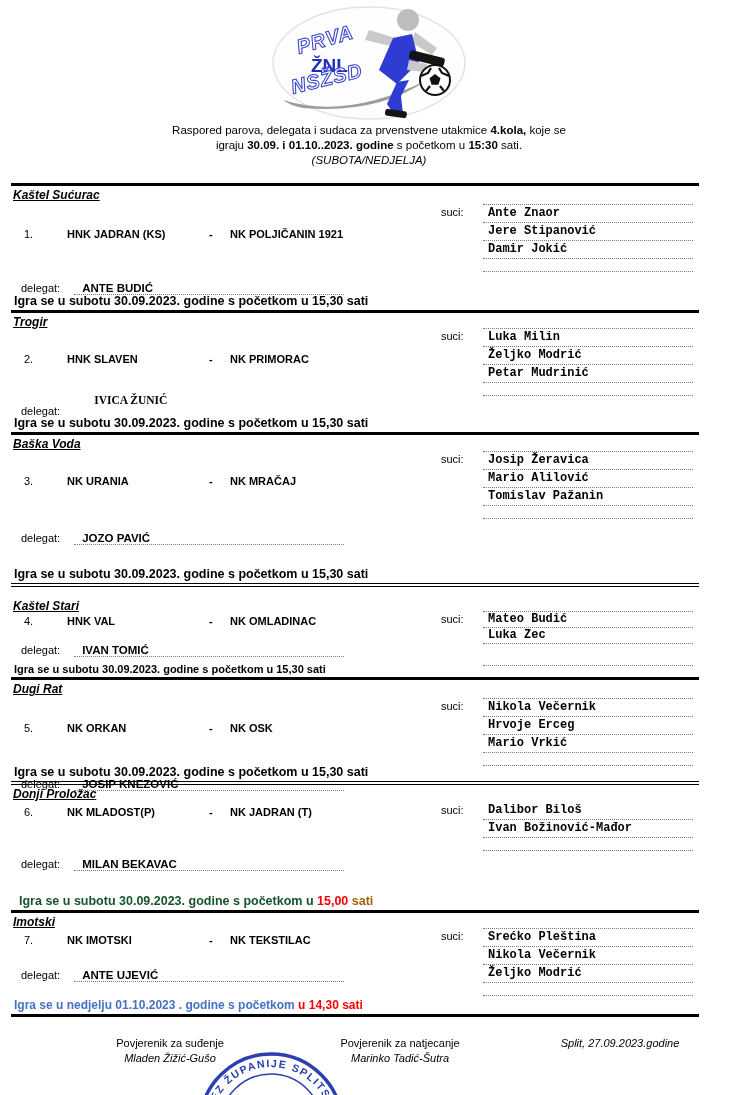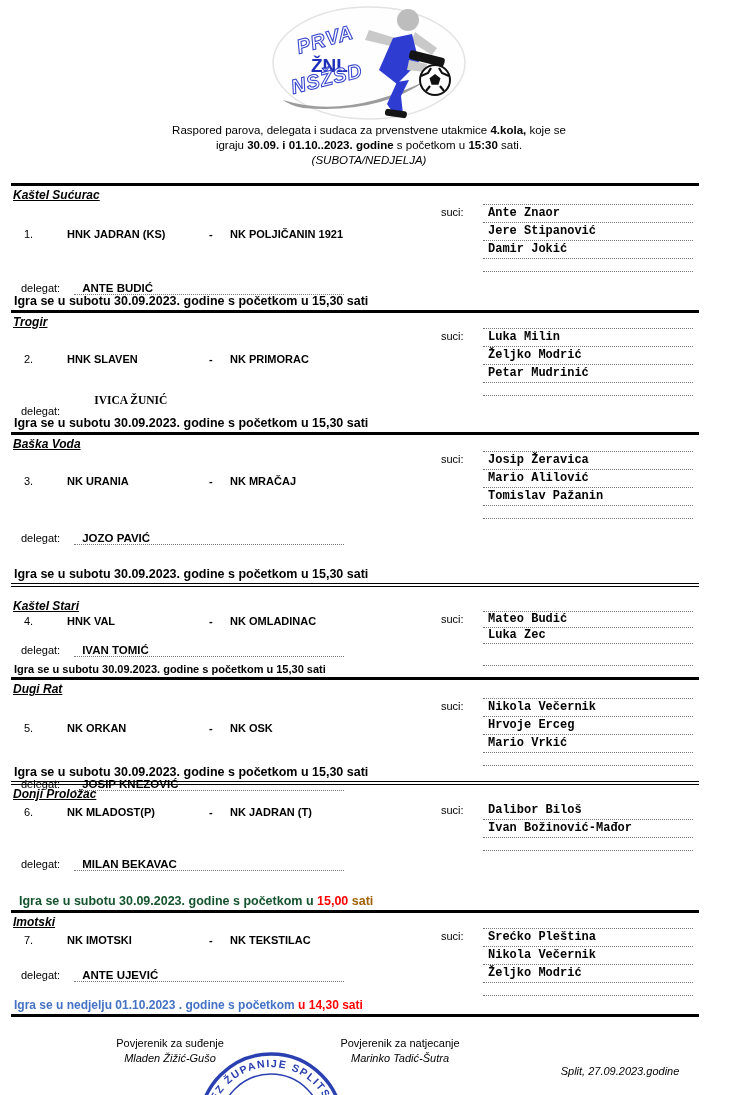--- a/index.html
+++ b/index.html
@@ -264,21 +264,21 @@
   </div>
 
   <div class="foot-block" style="top:1036px; left:55px; width:230px;">
     <div>Povjerenik za suđenje</div>
     <div class="foot-name">Mladen Žižić-Gušo</div>
   </div>
   <div class="foot-block" style="top:1036px; left:300px; width:200px;">
     <div>Povjerenik za natjecanje</div>
     <div class="foot-name">Marinko Tadić-Šutra</div>
   </div>
-  <div class="foot-block foot-right" style="top:1036px; left:525px; width:190px;margin-top:28px;">Split, 27.09.2023.godine</div>
+  <div class="foot-block foot-right" style="top:1036px; left:525px; width:190px;">Split, 27.09.2023.godine</div>
 
   <div class="stamp">
     <svg viewBox="0 0 150 150" width="150" height="150">
       <circle cx="75" cy="75" r="71" fill="none" stroke="#2b40b0" stroke-width="3.5"></circle>
       <circle cx="75" cy="75" r="51" fill="none" stroke="#2b40b0" stroke-width="1.5"></circle>
       <path id="stamp-arc" d="M 14 78 A 61 61 0 0 1 136 78" fill="none"></path>
       <text class="stamp-text"><textPath href="#stamp-arc" startOffset="2">SAVEZ ŽUPANIJE SPLITSKO-DA</textPath></text>
       <g>
         <circle cx="75" cy="92" r="32" fill="none" stroke="#2b40b0" stroke-width="2"></circle>
         <polygon points="75,78 86,86 82,99 68,99 64,86" fill="none" stroke="#2b40b0" stroke-width="2"></polygon>

